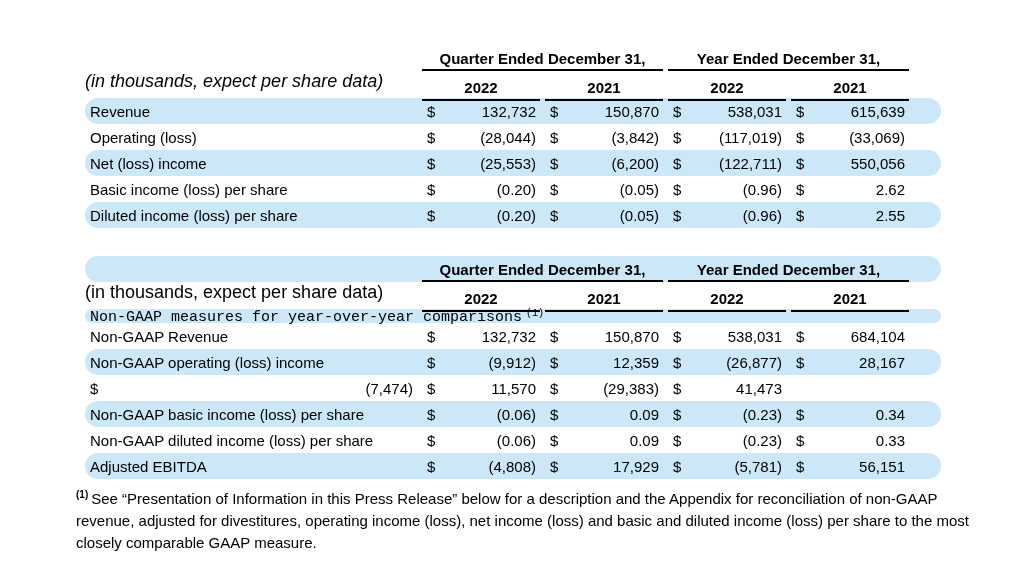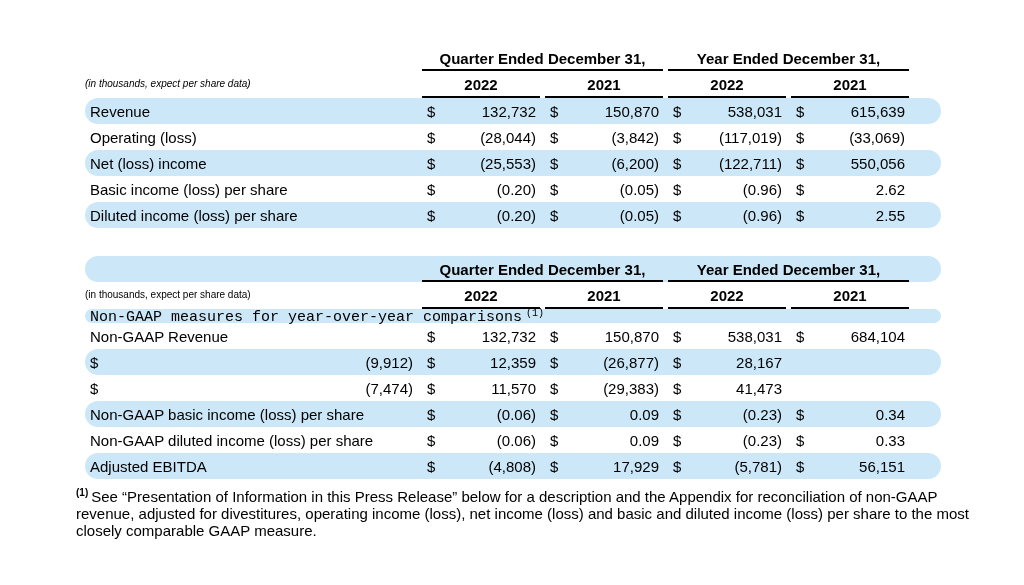--- a/index.html
+++ b/index.html
@@ -25,21 +25,21 @@
     font-weight: bold; font-size: 15px; text-align: center;
     display: flex; align-items: flex-end; justify-content: center;
     border-bottom: 2px solid var(--ink);
     padding-bottom: 2px;
   }
   .ghead.g1 { grid-column: 2 / span 2; }
   .ghead.g2 { grid-column: 4 / span 2; }
   
   .yrow { height: 27px; }
   .note {
-    font-size: 10px; display: flex; align-items: flex-end; padding-bottom: 9px;
+    font-size: 18px; display: flex; align-items: flex-end; padding-bottom: 9px;
   }
   .note.it { font-style: italic; }
   .yhead {
     font-weight: bold; font-size: 15px; text-align: center;
     display: flex; align-items: flex-end; justify-content: center;
     border-bottom: 2px solid var(--ink);
     padding-bottom: 3px;
   }
   
   .row { height: 26px; font-size: 15px; }
@@ -53,21 +53,21 @@
   .srow { height: 14px; font-size: 15px; font-family: Liberation Mono, monospace; }
   .srow .section { grid-column: 1 / -1; display: flex; align-items: center; padding-left: 5px; }
   sup.sh { font-size: 10px; vertical-align: super; margin-left: 4px; line-height: 0; position: relative; top: -4px; }
   .section-text { display: inline; }
   .table-spacer { height: 28px; }
   
   .footnote {
     margin: 5px 0 8px 76px;
     width: 908px;
     font-size: 15px;
-    line-height: 17px;
+    line-height: 22px;
   }
   .fn-marker { font-weight: bold; font-size: 10px; vertical-align: super; margin-right: 3px; }
 </style>
 </head>
 <body>
 
 <div class="page">
 
   <div class="fin-table">
 
@@ -226,20 +226,21 @@
           <span>$</span>
           <span>538,031</span>
         </div>
       <div class="val">
           <span>$</span>
           <span>684,104</span>
         </div>
     </div>
 
     <div class="grid row hl">
+      <div class="lbl">Non-GAAP operating (loss) income</div>
       <div class="val">
           <span>$</span>
           <span>(9,912)</span>
         </div>
       <div class="val">
           <span>$</span>
           <span>12,359</span>
         </div>
       <div class="val">
           <span>$</span>

